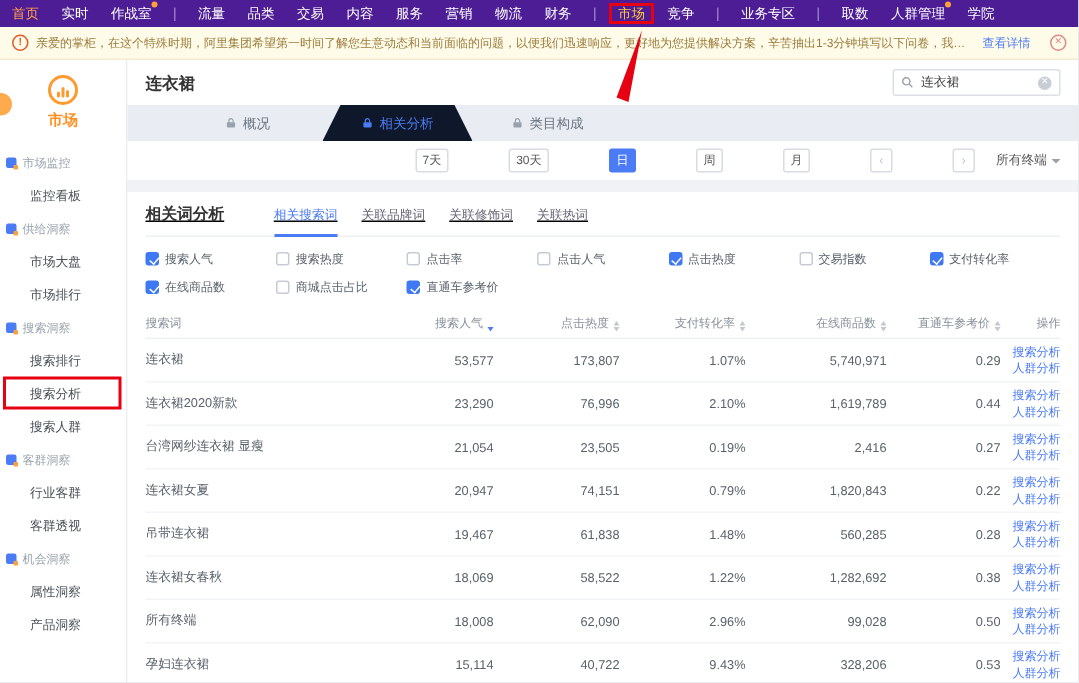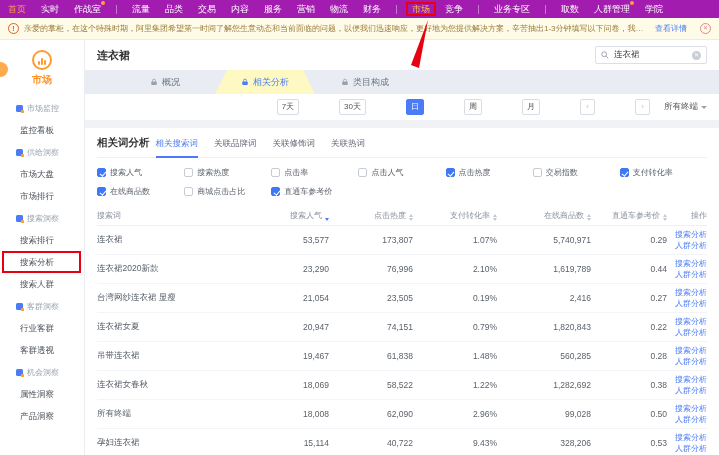--- a/index.html
+++ b/index.html
@@ -1,20 +1,20 @@
 <!DOCTYPE html>
 <html><head>
 <meta charset="utf-8">
 <style>
   html,body{margin:0;padding:0;background:#d9dce1;}
   body{font-family:"Liberation Sans","DejaVu Sans",sans-serif;}
   .page{position:relative;width:719px;height:455px;background:#f0f2f5;overflow:hidden;}
 
   
-  .topnav{position:relative;z-index:30;height:18px;background:#a21caf;display:flex;align-items:center;padding:0 8px;gap:15px;}
+  .topnav{position:relative;z-index:30;height:18px;background:#4c1d95;display:flex;align-items:center;padding:0 8px;gap:15px;}
   .nav-item{position:relative;display:flex;align-items:center;color:#fff;font-size:9px;line-height:18px;white-space:nowrap;cursor:pointer;}
   .nav-orange span{color:#ff9d4d;}
   .nav-annotated{border:2px solid #e60012;padding:0 4px;margin:0 -6px;height:14px;box-sizing:border-box;}
   .nav-annotated span{color:#ffc53d;line-height:10px;}
   .nav-badge{position:absolute;top:1px;right:-4px;width:4px;height:4px;border-radius:50%;background:#ffa039;}
   .nav-divider{width:1px;height:9px;background:rgba(255,255,255,.4);}
   .red-arrow{position:absolute;left:2px;top:15px;width:22px;height:50px;z-index:40;pointer-events:none;overflow:visible;}
 
   
   .notice{height:22px;background:#fefbe8;border-bottom:1px solid #f3ead0;display:flex;align-items:center;padding:0 8px;gap:5px;box-sizing:border-box;}
@@ -26,53 +26,53 @@
   .shell{display:flex;height:415px;}
 
   
   .sidebar{flex:none;width:85px;background:#fff;border-right:1px solid #e9ecf0;box-sizing:border-box;}
   .logo{display:flex;flex-direction:column;align-items:center;padding:10px 0 8px;}
   .logo-circle{width:20px;height:20px;border:2px solid #ff9a2e;border-radius:50%;display:flex;align-items:flex-end;justify-content:center;gap:1px;padding-bottom:3px;box-sizing:border-box;}
   .bar{width:2px;background:#ff9a2e;border-radius:1px;}
   .b1{height:4px}.b2{height:7px}.b3{height:5px}
   .logo-label{margin-top:3px;color:#ff9226;font-size:10px;font-weight:bold;}
   .side-menu{margin-top:2px;}
-  .side-group{display:flex;align-items:center;gap:4px;padding-left:16px;height:22px;color:#9aa3ad;font-size:8px;}
+  .side-group{display:flex;align-items:center;gap:4px;padding-left:4px;height:22px;color:#9aa3ad;font-size:8px;}
   .side-gicon{flex:none;width:7px;height:7px;background:#4b7bf5;border-radius:1.5px;position:relative;}
   .side-gicon::after{content:"";position:absolute;right:-1px;bottom:-1px;width:3px;height:3px;background:#ffa039;border-radius:.5px;}
   .side-item{height:22px;line-height:22px;padding-left:20px;font-size:8.5px;color:#4a5158;cursor:pointer;}
   .side-annotated{border:2px solid #e60012;line-height:18px;margin:0 3px 0 2px;padding-left:16px;box-sizing:border-box;}
   .float-dot{position:absolute;left:-7px;top:62px;width:15px;height:15px;border-radius:50%;background:#ffaa4d;z-index:5;}
 
   
   .main{flex:1;display:flex;flex-direction:column;min-width:0;}
   .card1{background:#fff;}
   .c1-head{display:flex;align-items:center;justify-content:space-between;padding:6px 12px 6px;}
   .page-title{font-size:11px;font-weight:bold;color:#333;}
   .searchbox{display:flex;align-items:center;gap:3px;border:1px solid #dcdfe5;border-radius:2px;height:18px;padding:0 5px;width:112px;box-sizing:border-box;background:#fff;}
   .searchbox input{border:0;outline:0;flex:1;min-width:0;font-size:8.5px;color:#444;font-family:inherit;background:transparent;}
   .clear-icon{flex:none;width:9px;height:9px;border-radius:50%;background:#c9ced6;color:#fff;font-size:6px;line-height:9px;text-align:center;cursor:pointer;}
   .tabrow{display:flex;background:#e9edf3;padding-left:30px;height:24px;align-items:stretch;}
   .main-tab{width:100px;display:flex;align-items:center;justify-content:center;gap:4px;font-size:9px;color:#6b7480;cursor:pointer;}
   .main-tab .lock{width:8px;height:8px;color:#98a1ac;}
-  .main-tab.active{background:#fef9c3;color:#4b7bf5;clip-path:polygon(12px 0,calc(100% - 12px) 0,100% 100%,0 100%);}
+  .main-tab.active{background:#0f172a;color:#4b7bf5;clip-path:polygon(12px 0,calc(100% - 12px) 0,100% 100%,0 100%);}
   .main-tab.active .lock{color:#4b7bf5;}
   .statsrow{background:#fff;display:flex;align-items:center;justify-content:space-between;padding:0 12px;height:26px;}
   .stats-left{font-size:10px;color:#999;margin-top:41px;}
   .stats-date{color:#555;margin-left:3px;}
   .stats-right{display:flex;align-items:center;gap:4px;}
   .rbtn{min-width:15px;padding:0 4px;height:16px;line-height:14px;border:1px solid #d8dce3;border-radius:2px;font-size:8px;color:#555;text-align:center;cursor:pointer;box-sizing:border-box;background:#fff;margin-left:36px;}
   .rbtn.active{background:#4b7bf5;border-color:#4b7bf5;color:#fff;}
   .rbtn.arrow{color:#b9bec7;}
   .terminal{display:flex;align-items:center;gap:3px;margin-left:10px;font-size:8.5px;color:#555;cursor:pointer;}
   .caret{width:0;height:0;border-left:3px solid transparent;border-right:3px solid transparent;border-top:3.5px solid #9aa1ab;}
   .gap{flex:none;height:8px;background:#f0f2f5;}
 
   .card2{background:#fff;flex:1;padding:8px 12px 0;min-height:0;overflow:hidden;}
-  .sec-head{display:flex;align-items:flex-end;gap:6px;border-bottom:1px solid #edf0f4;padding-bottom:7px;}
+  .sec-head{display:flex;align-items:flex-end;gap:33px;border-bottom:1px solid #edf0f4;padding-bottom:7px;text-decoration:underline;}
   .sec-title{font-size:10.5px;font-weight:bold;color:#333;}
   .word-tabs{display:flex;gap:16px;}
   .wtab{font-size:8.5px;color:#667;position:relative;cursor:pointer;}
   .wtab.active{color:#4b7bf5;}
   .wtab.active::after{content:"";position:absolute;left:0;right:0;bottom:-8px;height:2px;background:#4b7bf5;}
   .metrics{display:grid;grid-template-columns:repeat(7,1fr);row-gap:8px;margin-top:9px;}
   .metric{display:flex;align-items:center;gap:4px;cursor:pointer;}
   .cb{flex:none;width:9px;height:9px;border:1px solid #c6ccd5;border-radius:2px;background:#fff;box-sizing:border-box;position:relative;}
   .cb.checked{background:#3e78f2;border-color:#3e78f2;}
   .cb.checked::after{content:"";position:absolute;left:2.5px;top:.5px;width:2.5px;height:5px;border:solid #fff;border-width:0 1.2px 1.2px 0;transform:rotate(40deg);}

